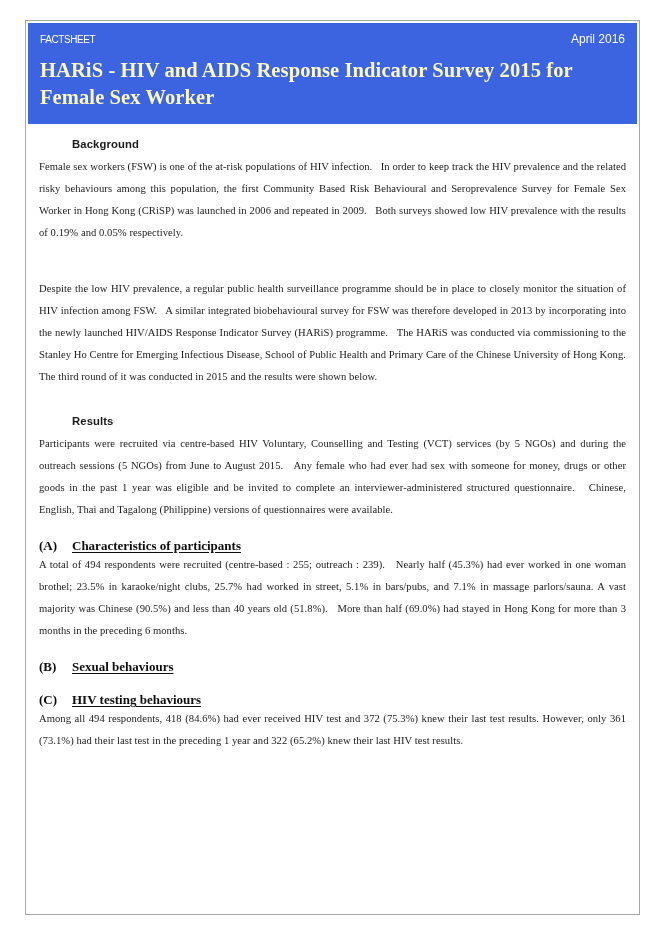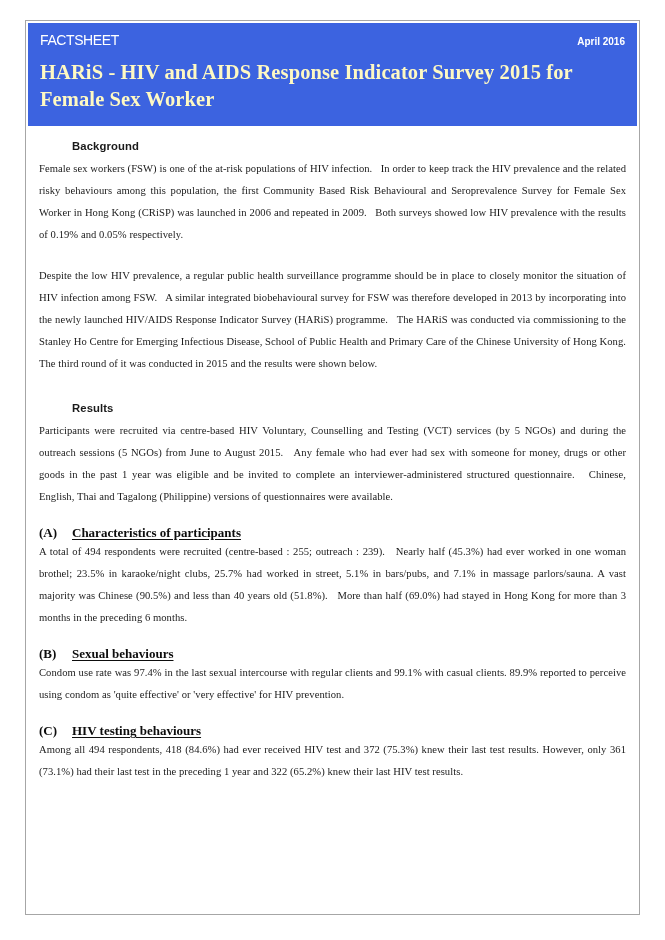--- a/index.html
+++ b/index.html
@@ -35,29 +35,29 @@
     box-sizing: border-box;
   }
   .header-top {
     display: flex;
     align-items: baseline;
     justify-content: space-between;
   }
   .factsheet-label {
     color: #ffffff;
     font-family: "Liberation Sans", sans-serif;
-    font-size: 14px;
+    font-size: 10px;
     font-weight: 400;
     letter-spacing: -0.4px;
   }
   .issue-date {
     color: #ffffff;
     font-family: "Liberation Sans", sans-serif;
-    font-size: 10px;
-    font-weight: 700;
+    font-size: 12px;
+    font-weight: 400;
   }
   .doc-title {
     margin-top: 11px;
     color: #fef9c3;
     font-family: "Liberation Serif", serif;
     font-weight: bold;
     font-size: 20.5px;
     line-height: 1.33;
     letter-spacing: 0.1px;
   }
@@ -84,21 +84,21 @@
     font-family: Liberation Serif, serif;
     font-size: 10.6px;
     line-height: 2.08;
     color: #1a1a1a;
     text-align: justify;
     margin: 0 0 0 0;
     letter-spacing: 0.05px;
     white-space: pre-wrap;
   }
   p.body-text + p.body-text {
-    margin-top: 19px;
+    margin-top: 34px;
   }
 
   .subsection {
     margin-top: 17px;
     font-family: "Liberation Serif", serif;
     font-size: 13px;
     font-weight: bold;
     color: #0d0d0d;
     display: flex;
     align-items: baseline;
@@ -142,21 +142,20 @@
     <div class="subsection">
       <span class="sub-label">(A)</span>
       <span class="sub-title">Characteristics of participants</span>
     </div>
     <p class="body-text para-after-sub">A total of 494 respondents were recruited (centre-based : 255; outreach : 239).   Nearly half (45.3%) had ever worked in one woman brothel; 23.5% in karaoke/night clubs, 25.7% had worked in street, 5.1% in bars/pubs, and 7.1% in massage parlors/sauna. A vast majority was Chinese (90.5%) and less than 40 years old (51.8%).   More than half (69.0%) had stayed in Hong Kong for more than 3 months in the preceding 6 months.</p>
 
     <div class="subsection">
       <span class="sub-label">(B)</span>
       <span class="sub-title">Sexual behaviours </span>
     </div>
-    <p class="body-text para-after-sub">Condom use rate was 97.4% in the last sexual intercourse with regular clients and 99.1% with casual clients. 89.9% reported to perceive using condom as 'quite effective' or 'very effective' for HIV prevention.</p>
 
     <div class="subsection">
       <span class="sub-label">(C)</span>
       <span class="sub-title">HIV testing behaviours</span>
     </div>
     <p class="body-text para-after-sub">Among all 494 respondents, 418 (84.6%) had ever received HIV test and 372 (75.3%) knew their last test results. However, only 361 (73.1%) had their last test in the preceding 1 year and 322 (65.2%) knew their last HIV test results.</p>
 
   </div>
 </div>
 

